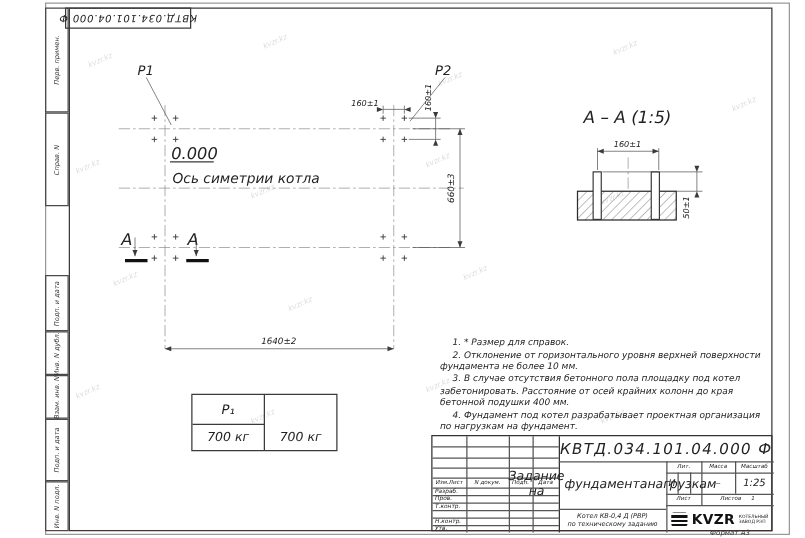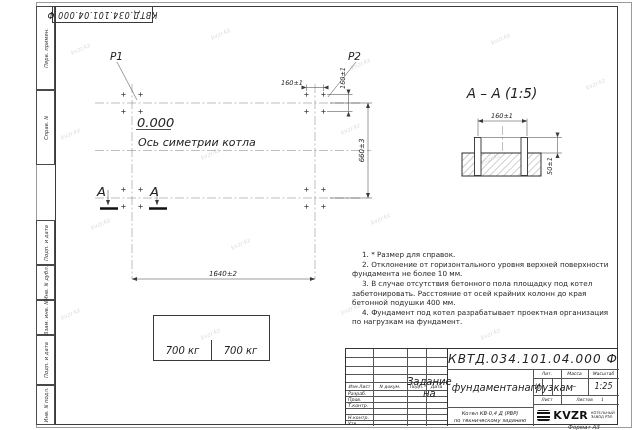--- a/index.html
+++ b/index.html
@@ -27,21 +27,21 @@
   .dim{stroke:#4a4a4a;stroke-width:.55;fill:none}
   .cl{stroke:#8a8a8a;stroke-width:.55;fill:none;stroke-dasharray:9 2.5 2 2.5}
   .cross{stroke:#3f3f3f;stroke-width:.75;fill:none}
   .bar{stroke:#111;stroke-width:2.6;fill:none}
   .bolt{fill:#fff;stroke:#2e2e2e;stroke-width:.9}
   .hatchrect{fill:url(#h);stroke:#2e2e2e;stroke-width:1}
   .t65{font-size:6.5px}.t7{font-size:7px}.t10{font-size:10.5px}.t11{font-size:11px}
   .t13{font-size:13px}.t14{font-size:13.5px}
   .mid{text-anchor:middle}.end{text-anchor:end}
   
-  .notes{left:352px;top:250px;width:260px;font-size:7.2px;line-height:1.34;color:#242424;z-index:3}
+  .notes{left:352px;top:269px;width:260px;font-size:7.2px;font-style:italic;line-height:1.34;color:#242424;z-index:3}
   .notes p{margin:0;text-indent:10px}
   
   .ltab{left:153px;top:315px;width:117px;height:46px;border:1px solid #3a3a3a;z-index:3}
   .ltab .cell{position:absolute;box-sizing:border-box;display:flex;align-items:center;justify-content:center;
               font-style:italic;color:#222}
   
   .tb{left:345px;top:348px;width:273px;height:77px;border:1.3px solid #333;z-index:3}
   .tb .vl{position:absolute;width:1px;background:#555}
   .tb .hl{position:absolute;height:1px;background:#555}
   .tb .txt{position:absolute;box-sizing:border-box;font-style:italic;color:#222;white-space:nowrap}
@@ -181,20 +181,21 @@
   </svg>
 
   <div class="abs notes">
     <p>1. * Размер для справок.</p>
     <p>2. Отклонение от горизонтального уровня верхней поверхности фундамента не более 10 мм.</p>
     <p>3. В случае отсутствия бетонного пола площадку под котел забетонировать. Расстояние от осей крайних колонн до края бетонной подушки 400 мм.</p>
     <p>4. Фундамент под котел разрабатывает проектная организация по нагрузкам на фундамент.</p>
   </div>
 
   <div class="abs ltab">
+    <div class="cell" style="left:0;top:0;width:58px;height:24px;border-right:1px solid #3a3a3a;border-bottom:1px solid #3a3a3a;font-size:10.5px">P₁</div>
     <div class="cell" style="left:0;top:24px;width:58px;height:20px;border-right:1px solid #3a3a3a;font-size:10px">700 кг</div>
     <div class="cell" style="left:58px;top:24px;width:57px;height:20px;font-size:10px">700 кг</div>
   </div>
 
   <div class="abs tb">
 
     <div class="vl" style="left:101px;top:0;height:77px;width:1.3px;background:#333"></div>
     <div class="vl" style="left:27px;top:0;height:77px"></div>
     <div class="vl" style="left:61px;top:0;height:77px"></div>
     <div class="vl" style="left:80px;top:0;height:77px"></div>

